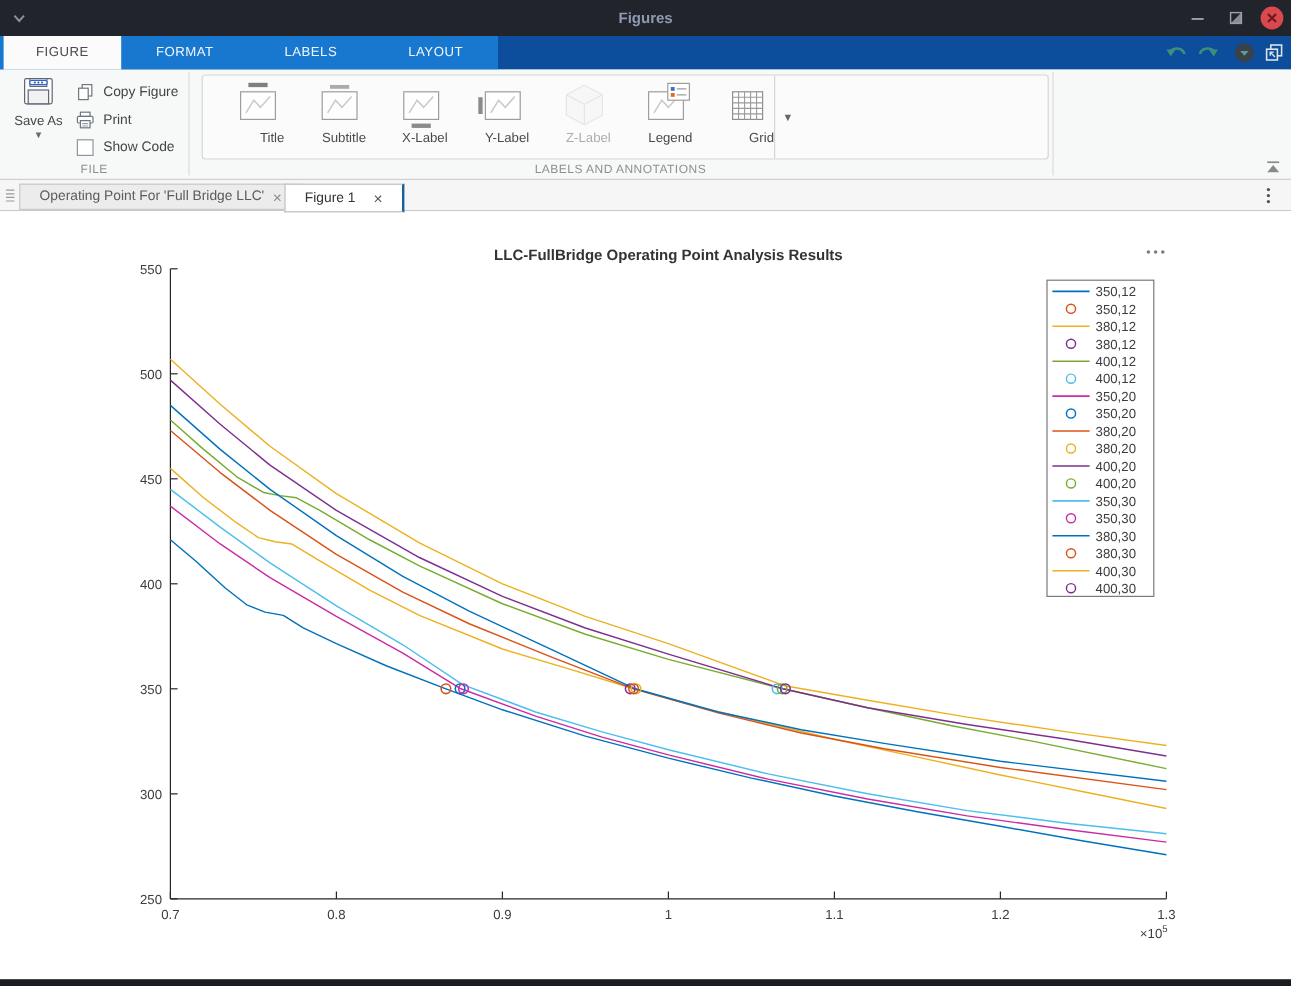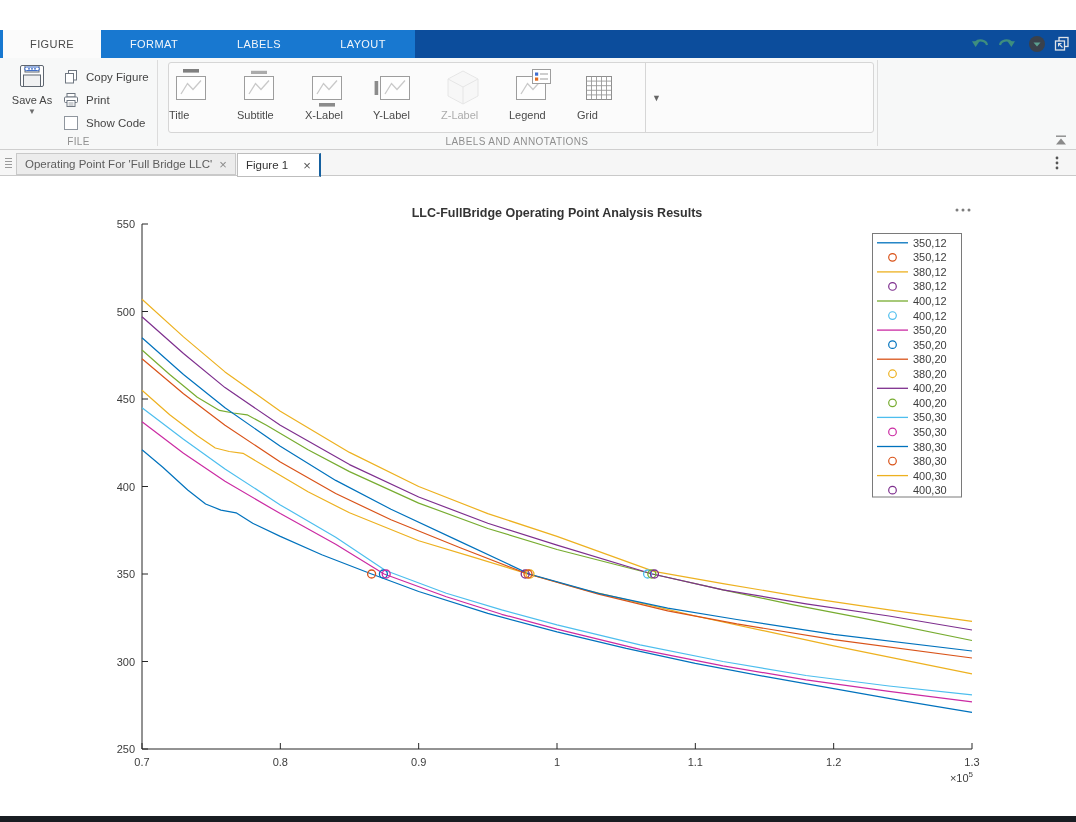--- a/index.html
+++ b/index.html
@@ -28,49 +28,74 @@
   .sec-label { position:absolute; bottom:2px; font-size:10px; color:#8f8f8f; letter-spacing:.4px; }
   .saveas { position:absolute; left:6px; top:5px; width:52px; height:72px; text-align:center; cursor:pointer; }
   .saveas .lbl { font-size:11px; color:#454545; margin-top:1px; }
   .saveas .car { font-size:8px; color:#6d6d6d; margin-top:1px; }
   .mini-col { position:absolute; left:63px; top:7px; width:94px; }
   .mini-row { display:flex; align-items:center; height:23px; cursor:pointer; }
   .mini-row .ic { width:18px; height:16px; margin-right:5px; }
   .mini-row .tx { font-size:11.5px; color:#454545; white-space:nowrap; }
   .grp-panel { position:absolute; left:168px; top:4px; width:706px; height:71px; border:1px solid #d6d6d6;
                border-radius:3px; background:#fbfbfb; display:flex; }
-  .lab-btn { width:68px; height:69px; text-align:left; cursor:pointer; }
+  .lab-btn { width:68px; height:69px; text-align:right; cursor:pointer; }
   .lab-btn .lab-ico { margin-top:5px; height:41px; }
   .lab-btn .lab-txt { font-size:11px; color:#4a4a4a; }
   .lab-btn.disabled { opacity:.45; cursor:default; }
   .grp-caret { width:22px; border-left:1px solid #d6d6d6; display:flex; align-items:center; justify-content:center;
                color:#666; font-size:9px; cursor:pointer; }
   .collapse-btn { position:absolute; right:8px; bottom:4px; width:14px; height:12px; cursor:pointer; }
 
   
   .doctabs { position:absolute; left:0; top:150px; width:1076px; height:26px; background:#f6f6f6; border-bottom:1px solid #c9c9c9; }
   .dt-grip { position:absolute; left:3px; top:5px; width:12px; height:16px; cursor:pointer; }
-  .dtab { position:absolute; top:3px; height:22px; display:flex; align-items:center; padding:0 8px;
+  .dtab { position:absolute; top:3px; height:22px; display:flex; align-items:center; padding:0 16px;
           font-size:11.5px; color:#5c5c5c; background:#ececec; border:1px solid #c9c9c9; cursor:pointer; }
   .dtab .x { margin-left:7px; color:#8a8a8a; font-size:13px; line-height:13px; cursor:pointer; }
   .dtab.active { height:24px; background:#fff; color:#333; border:1px solid #bdbdbd; border-right:2px solid #15609f; z-index:3;gap:8px; }
   .dtab.active .x { color:#555; }
   .dt-kebab { position:absolute; right:14px; top:5px; width:10px; height:16px; cursor:pointer; }
 
   
   .canvas { position:absolute; left:0; top:176px; width:1076px; height:640px; background:#fff; }
   .bottomstrip { position:absolute; left:0; top:816px; width:1076px; height:6px; background:#191d22; }
 
   svg text { font-family:"Liberation Sans", sans-serif; }
 </style>
 </head>
 <body>
 
 <div class="window">
 
+  <div class="titlebar">
+    <div class="tb-menu">
+      <svg width="16" height="16">
+          <polyline points="4,6 8,10.5 12,6" fill="none" stroke="#8d939c" stroke-width="1.6"></polyline>
+        </svg>
+    </div>
+    <div class="tb-title">Figures</div>
+    <div class="tb-btn" style="left:989px;">
+      <svg width="12" height="12">
+          <rect x="1" y="6" width="10" height="1.6" fill="#9aa0a6"></rect>
+        </svg>
+    </div>
+    <div class="tb-btn" style="left:1021px;">
+      <svg width="12" height="12">
+          <rect x="1.5" y="1.5" width="9" height="9" fill="none" stroke="#9aa0a6" stroke-width="1.2"></rect>
+          <path d="M1.5 10.5 L10.5 1.5 L10.5 10.5 Z" fill="#9aa0a6" opacity="0.85"></path>
+        </svg>
+    </div>
+    <div class="tb-btn" style="left:1049px; top:4px; width:22px; height:22px;">
+      <svg width="22" height="22">
+          <circle cx="11" cy="11" r="9.5" fill="#d9494e"></circle>
+          <path d="M7.6 7.6 L14.4 14.4 M14.4 7.6 L7.6 14.4" stroke="#6e1a1d" stroke-width="1.8"></path>
+        </svg>
+    </div>
+  </div>
 
   <div class="ribbon-tabs">
     <div class="rt-strip"></div>
     <div id="rtabs">
         <div class="rtab active" style="left: 3px; width: 98px;">FIGURE</div>
         <div class="rtab" style="left: 101px; width: 106px;">FORMAT</div>
         <div class="rtab" style="left: 207px; width: 104px;">LABELS</div>
         <div class="rtab" style="left: 311px; width: 104px;">LAYOUT</div>
       </div>
     <div class="qa-icon" style="left:971px;">

